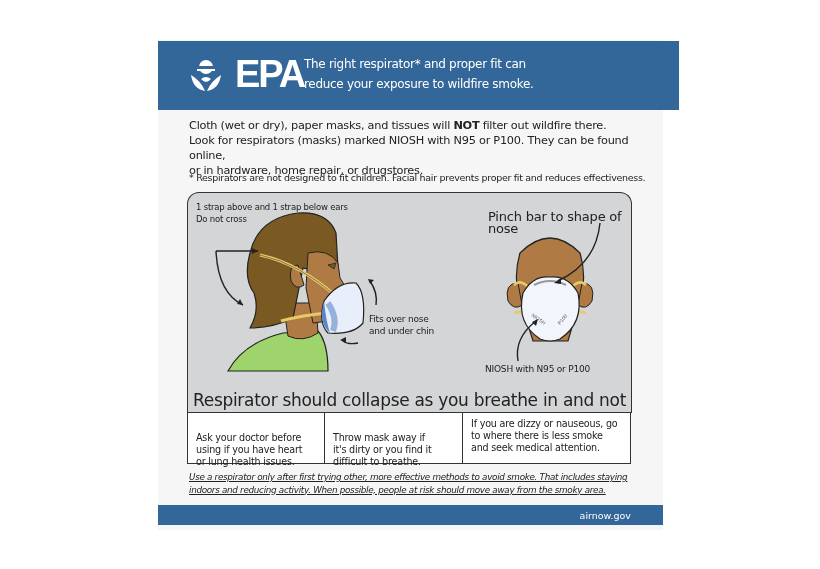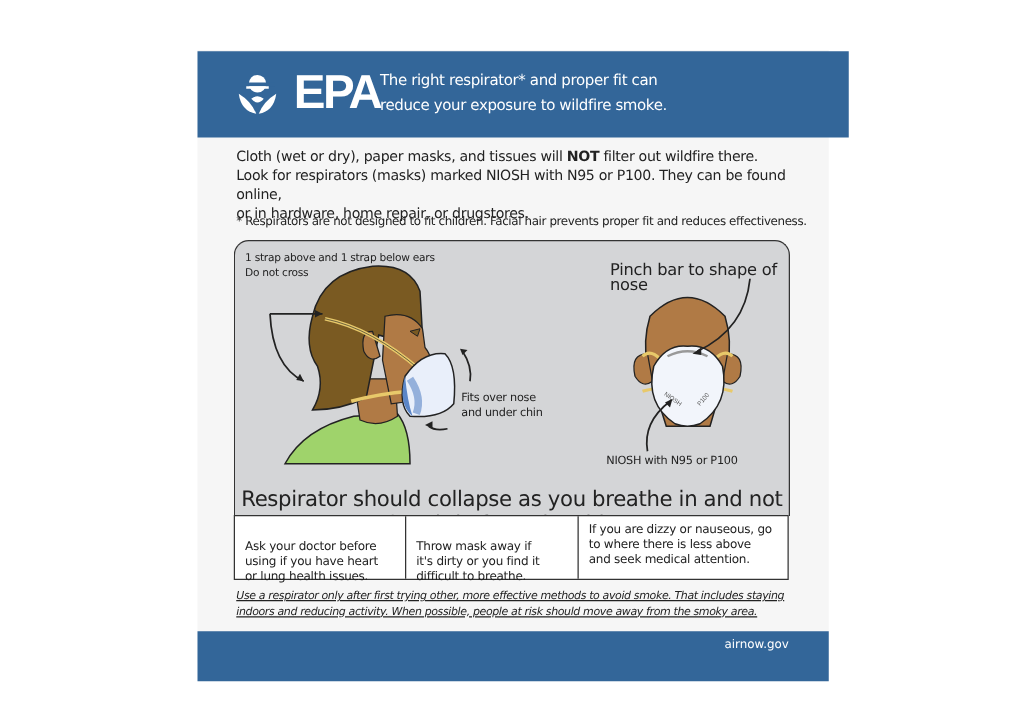--- a/index.html
+++ b/index.html
@@ -23,21 +23,21 @@
          letter-spacing:-0.2px; line-height:12px; }
   .collapse { position:absolute; left:0; width:443px; top:197px; text-align:center; font-size:17px;
               color:#222; font-family:"DejaVu Sans", sans-serif; letter-spacing:-0.3px; }
   .tips { position:absolute; left:29px; top:372px; width:444px; height:52px; background:#fff;
           border:1.5px solid #333; display:flex; box-sizing:border-box; }
   .tip { flex:none; box-sizing:border-box; padding:19px 0 0 8px; font-size:9.6px; line-height:12px;
          color:#222; font-family:"DejaVu Sans", sans-serif; letter-spacing:-0.2px; }
   .tip + .tip { border-left:1.5px solid #333; }
   .closing { position:absolute; left:31px; top:431px; font-size:8.8px; line-height:12.5px; color:#222;
              font-style:italic; font-family:"DejaVu Sans", sans-serif; letter-spacing:-0.3px;text-decoration:underline; }
-  .footer { position:absolute; left:0; top:465px; width:505px; height:40px; background:#336699;text-align:center; }
+  .footer { position:absolute; left:0; top:465px; width:505px; height:20px; background:#336699;text-align:center; }
   .footer-link { position:absolute; right:32px; top:5px; color:#fff; font-size:9.5px;
                  font-family:"DejaVu Sans", sans-serif; text-decoration:none; }
   svg { display:block; }
 </style>
 </head>
 <body>
 
 <div class="poster">
 
   <div class="header">
@@ -136,21 +136,21 @@
       <div>using if you have heart</div>
       <div>or lung health issues.</div>
     </div>
     <div class="tip" style="width:138px">
       <div>Throw mask away if</div>
       <div>it's dirty or you find it</div>
       <div>difficult to breathe.</div>
     </div>
     <div class="tip" style="width:167px;padding-top:5px">
       <div>If you are dizzy or nauseous, go</div>
-      <div>to where there is less above</div>
+      <div>to where there is less smoke</div>
       <div>and seek medical attention.</div>
     </div>
   </div>
 
   <div class="closing">
     <div>Use a respirator only after first trying other, more effective methods to avoid smoke. That includes staying</div>
     <div>indoors and reducing activity.  When possible, people at risk should move away from the smoky area.</div>
   </div>
 
   <div class="footer">

